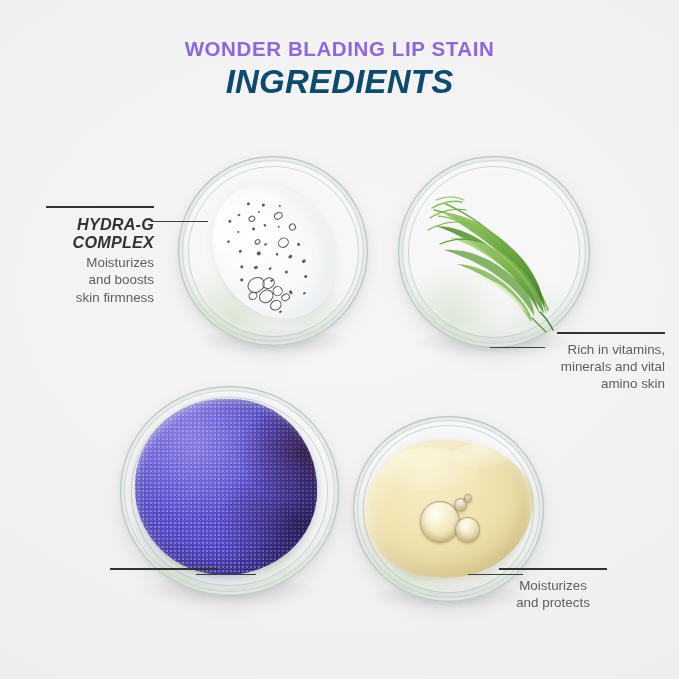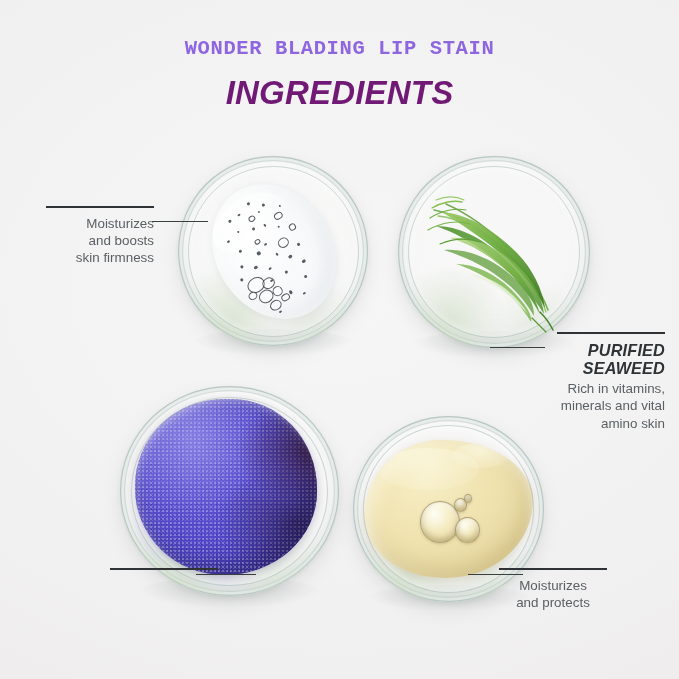--- a/index.html
+++ b/index.html
@@ -28,29 +28,29 @@
     left: 0; right: 0; top: 38px;
     text-align: center;
     z-index: 6;
   }
   .title-sub {
     font-size: 20.5px;
     font-weight: bold;
     letter-spacing: 0.6px;
     color: #8e66e0;
     line-height: 1.1;
-    font-family: Liberation Mono, monospace;
+    font-family: Liberation Sans, sans-serif;
   }
   .title-main {
-    margin-top: 14px;
+    margin-top: 3px;
     font-size: 33px;
     font-weight: bold;
     font-style: italic;
     letter-spacing: 0.2px;
-    color: #701a75;
+    color: #0c4a6e;
     line-height: 1.1;
     font-family: "Liberation Sans", sans-serif;
   }
 
   
   .dish {
     position: absolute;
     border-radius: 50%;
     z-index: 2;
   }
@@ -423,29 +423,29 @@
     <div class="spec"></div>
   </div>
 
   <div class="leader" id="leader-hydra"></div>
   <div class="leader" id="leader-seaweed"></div>
   <div class="leader" id="leader-dyes"></div>
   <div class="leader" id="leader-squalane"></div>
 
   <div class="callout" id="callout-hydra">
     <hr class="rule">
+    <div class="name">HYDRA-G
+COMPLEX</div>
     <div class="desc">Moisturizes
 and boosts
 skin firmness</div>
   </div>
 
   <div class="callout" id="callout-seaweed">
     <hr class="rule">
-    <div class="name">PURIFIED
-SEAWEED</div>
     <div class="desc">Rich in vitamins,
 minerals and vital
 amino skin</div>
   </div>
 
   <div class="callout" id="callout-dyes">
     <hr class="rule">
   </div>
 
   <div class="callout" id="callout-squalane">

